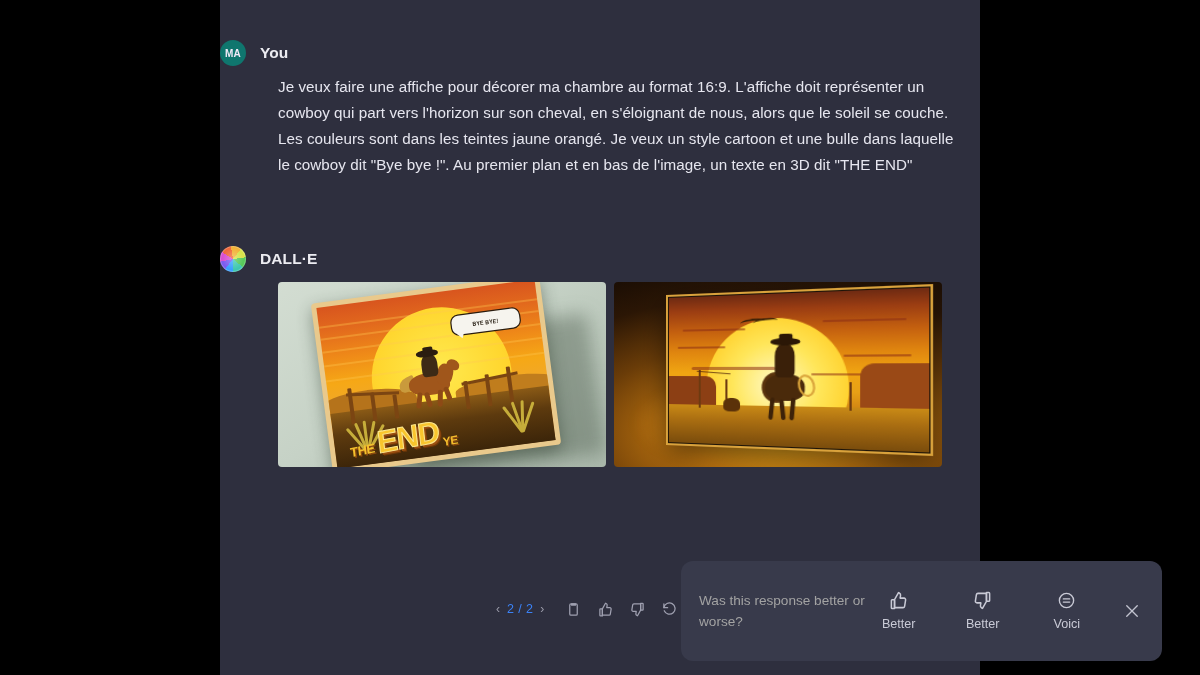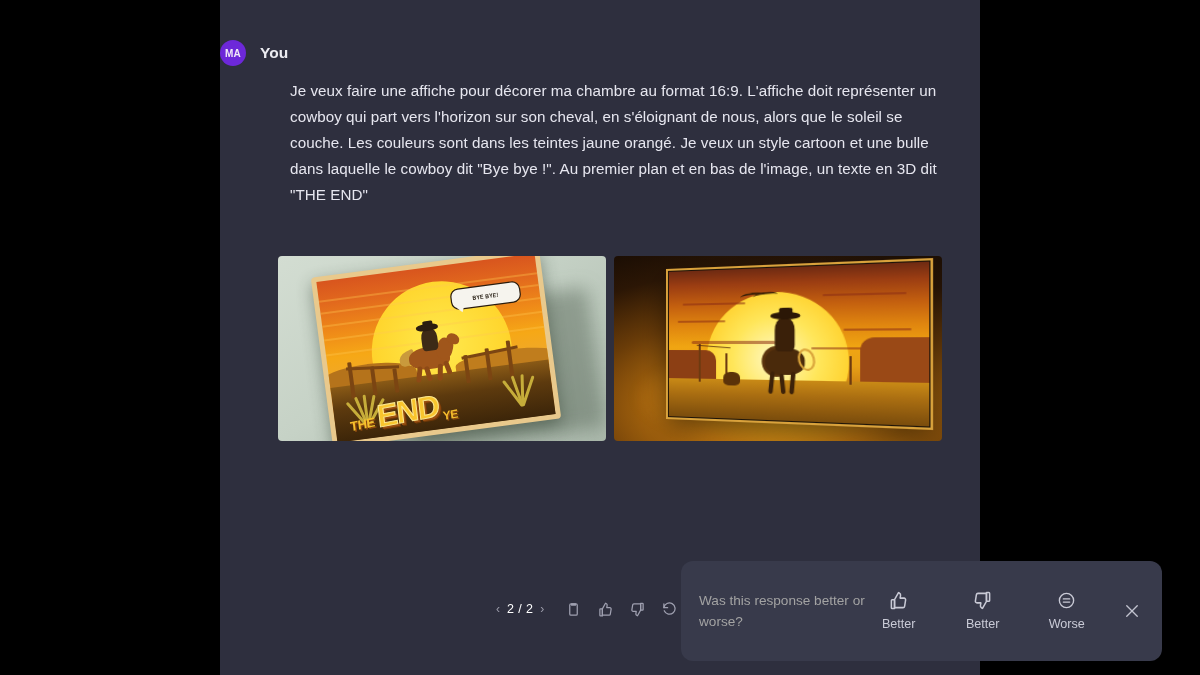--- a/index.html
+++ b/index.html
@@ -15,21 +15,21 @@
 
   .msg { position:absolute; left:0; width:760px; }
 
   .msg-head { display:flex; align-items:center; gap:14px; height:26px; }
 
   .avatar {
     width:26px; height:26px; border-radius:50%;
     display:flex; align-items:center; justify-content:center;
     flex:0 0 26px;
   }
-  .avatar-user { background:#6d28d9;align-items:center; }
+  .avatar-user { background:#0f766e;align-items:center; }
   .avatar-initials {
     font-size:10px; font-weight:600; color:#f2eaf8; letter-spacing:.3px;
   }
   .avatar-dalle {
     background:
       conic-gradient(from 180deg,
         #3aa0ff 0deg 38deg,
         #7b5cf0 38deg 78deg,
         #d94fd0 78deg 122deg,
         #f06a3c 122deg 170deg,
@@ -47,21 +47,21 @@
 
   .sender {
     font-size:15.5px; font-weight:700; color:#ececf1; letter-spacing:.1px;
   }
 
   .body-text {
     margin-left:58px; width:680px;
     font-size:15.2px; line-height:26px; color:#e6e6ef;
     letter-spacing:.05px;
   }
-  .body-text p { margin:12px; }
+  .body-text p { margin:0; }
 
   
   .images { margin-left:58px; display:flex; gap:8px; width:664px; }
   .gen-img {
     position:relative; width:328px; height:185px;
     border-radius:4px; overflow:hidden; flex:0 0 328px;
   }
 
   
   .img1 { background:linear-gradient(145deg,#d3ddd2 0%,#c6d2c6 45%,#aab8ab 100%); }
@@ -299,21 +299,21 @@
   }
   .img2 .bb-line.second{ margin-left:6px; }
 
   
   #toolbar {
     position:absolute; left:276px; top:598px;
     display:flex; align-items:center; gap:6px;
   }
   .pager { display:flex; align-items:center; gap:7px; color:#a3a4b4; }
   .chev { font-size:12px; line-height:1; color:#9b9caa; cursor:pointer; }
-  .pagenum { font-size:12.5px; color:#ffffff; letter-spacing:.4px; }
+  .pagenum { font-size:12.5px; color:#3b82f6; letter-spacing:.4px; }
   .ticon {
     width:22px; height:22px; display:flex; align-items:center; justify-content:center;
     color:#9fa0b0; cursor:pointer; margin-left:4px;
   }
   .ticon svg { width:15px; height:15px; display:block; }
 
   
   #feedback {
     position:absolute; left:461px; top:561px; width:481px; height:100px;
     background:#383a4b; border-radius:12px;
@@ -348,20 +348,24 @@
           <span class="avatar-initials">MA</span>
         </div>
         <div class="sender">You</div>
       </div>
       <div class="body-text" style="margin-top:8px;">
         <p>Je veux faire une affiche pour décorer ma chambre au format 16:9. L'affiche doit représenter un cowboy qui part vers l'horizon sur son cheval, en s'éloignant de nous, alors que le soleil se couche. Les couleurs sont dans les teintes jaune orangé. Je veux un style cartoon et une bulle dans laquelle le cowboy dit "Bye bye !". Au premier plan et en bas de l'image, un texte en 3D dit "THE END"</p>
       </div>
     </div>
 
     <div class="msg" style="top:246px;">
+      <div class="msg-head">
+        <div class="avatar avatar-dalle"></div>
+        <div class="sender">DALL·E</div>
+      </div>
 
       <div class="images" style="margin-top:10px;">
 
         <div class="gen-img img1">
           <div class="shadow"></div>
           <div class="poster">
             <div class="art">
               <div class="sun"></div>
               <div class="streak" style="top:12%"></div>
               <div class="streak" style="top:19%"></div>
@@ -523,21 +527,21 @@
         </div>
 
         <div class="fb-btn">
           <span>
             <svg viewBox="0 0 24 24" fill="none" stroke="currentColor" stroke-width="1.7" stroke-linecap="round">
               <circle cx="12" cy="12" r="9"></circle>
                 <line x1="8" y1="10" x2="16" y2="10"></line>
                 <line x1="8" y1="14" x2="16" y2="14"></line>
             </svg>
           </span>
-          <span class="fb-label">Worse</span>
+          <span class="fb-label">Voici</span>
         </div>
       </div>
 
       <div class="fb-close">
         <svg viewBox="0 0 24 24" fill="none" stroke="currentColor" stroke-width="1.8" stroke-linecap="round">
           <line x1="5" y1="5" x2="19" y2="19"></line>
             <line x1="19" y1="5" x2="5" y2="19"></line>
         </svg>
       </div>
     </div>

